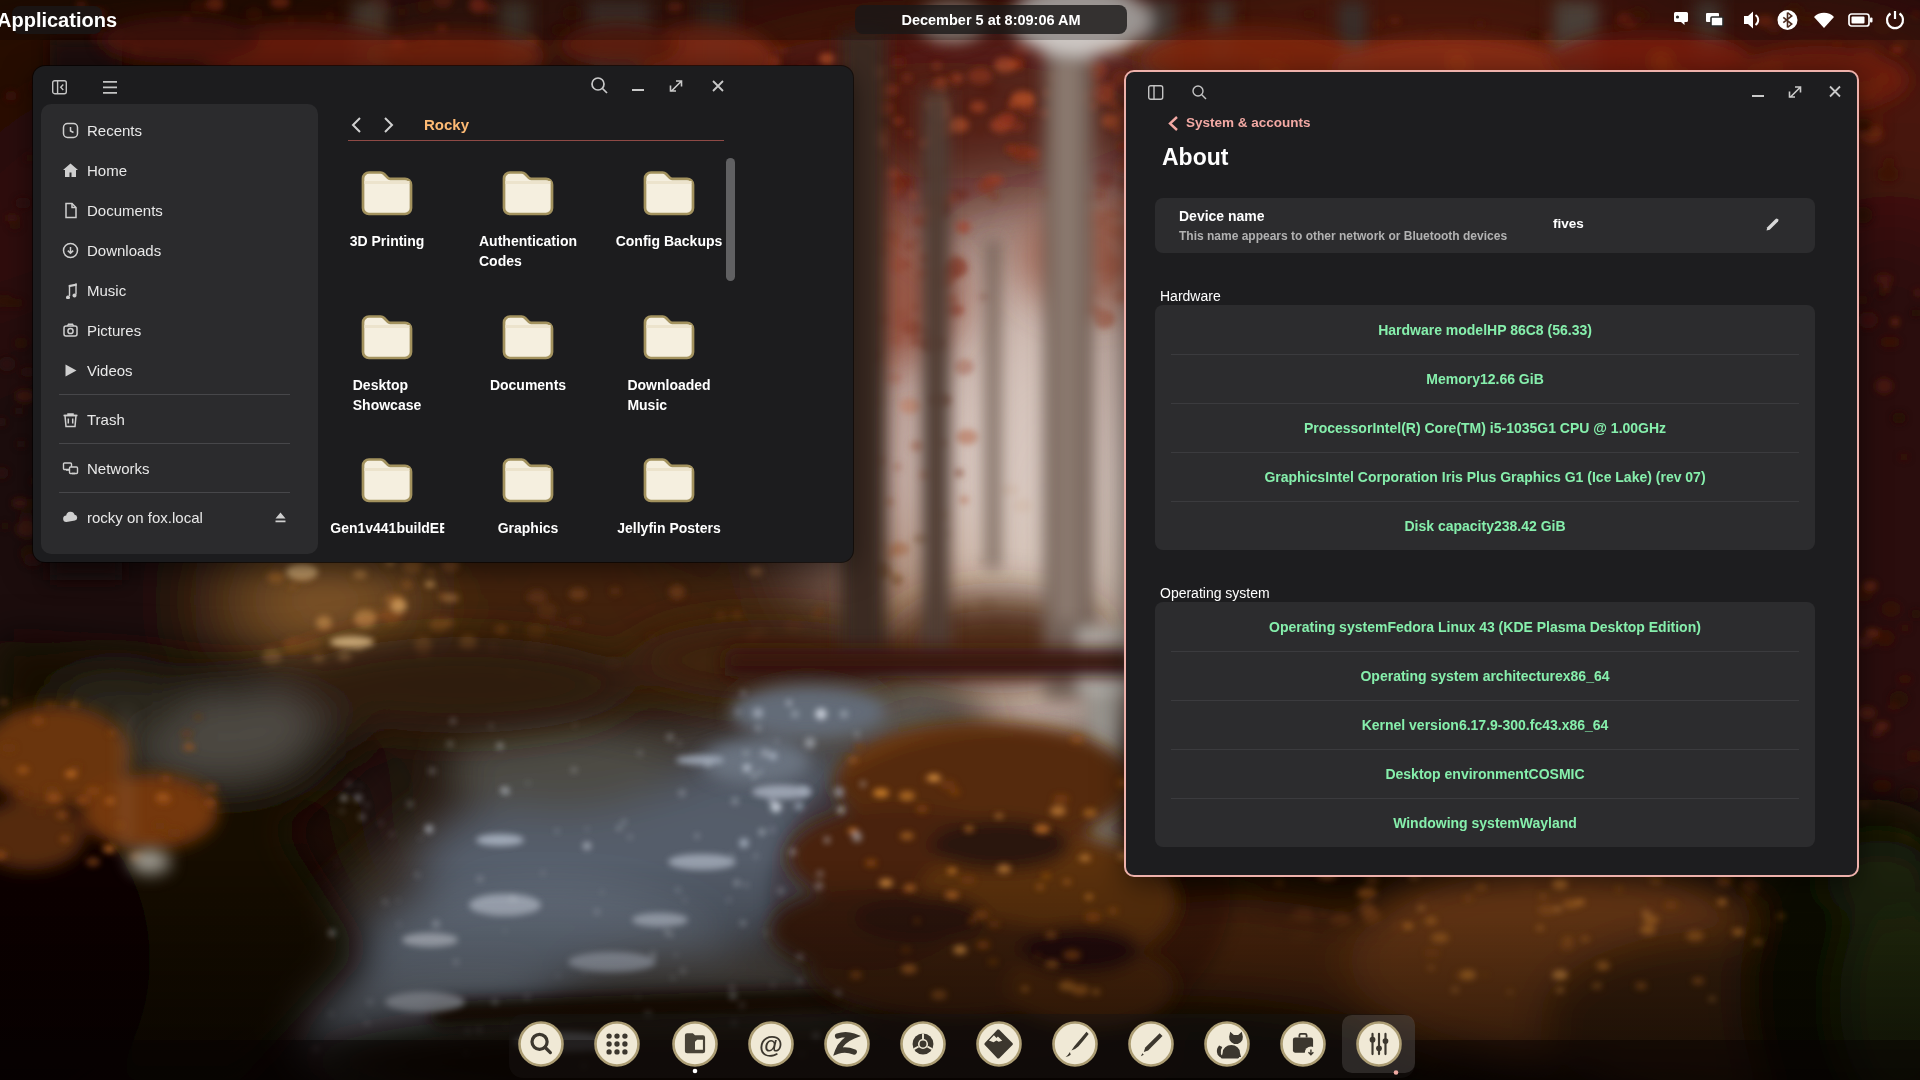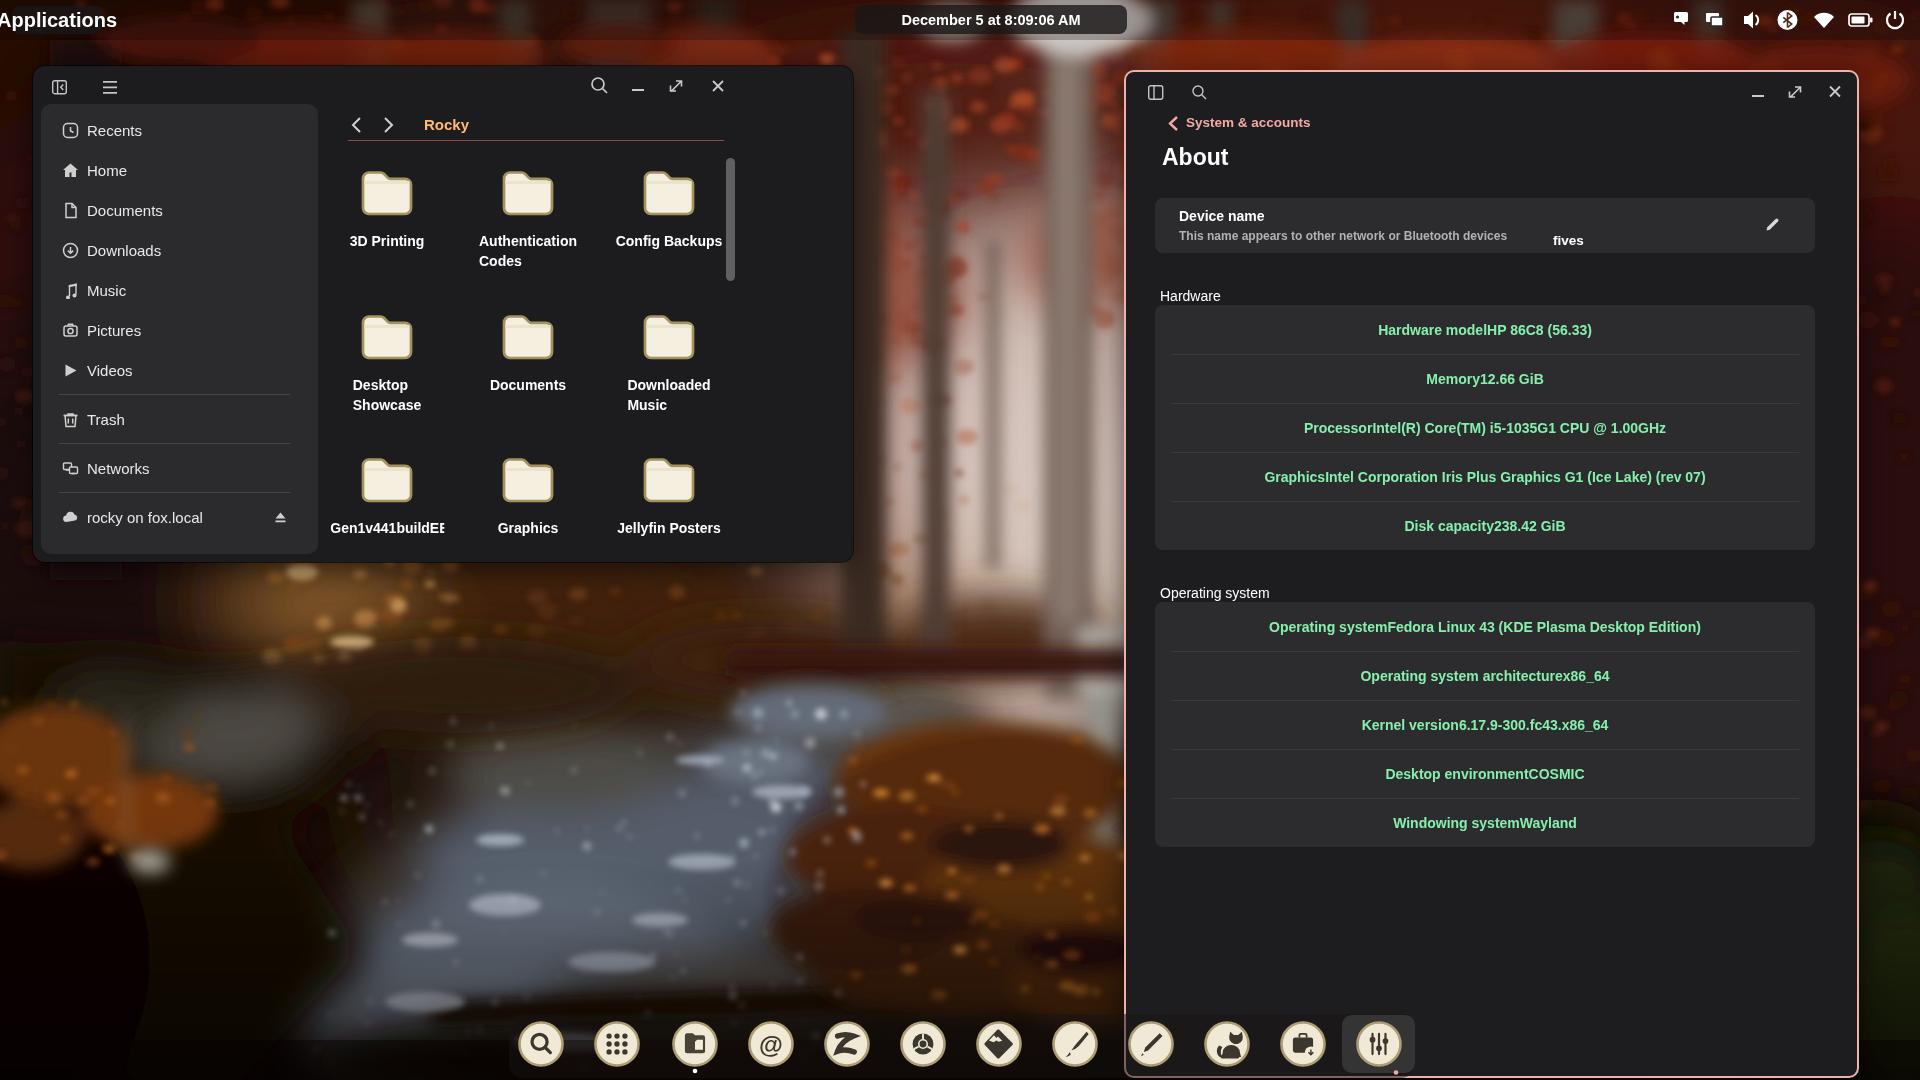--- a/index.html
+++ b/index.html
@@ -12,21 +12,21 @@
     background:#1c1c1e; border-radius:12px;
     box-shadow:0 8px 30px rgba(0,0,0,.55), 0 0 0 1px rgba(0,0,0,.6);
   }
   #sidebar {
     left:8px; top:38px; width:277px; height:450px;
     background:#2b2b2d; border-radius:10px;
   }
   .sbitem { position:absolute; left:16px; width:245px; height:40px; color:#e8e8e8; font-size:15px; display:flex; align-items:center; gap:8px; padding-left:5px; }
   .sbdiv { position:absolute; left:18px; width:231px; height:1px; background:#47474a; }
   #settings {
-    left:1124px; top:70px; width:735px; height:1008px;
+    left:1124px; top:70px; width:735px; height:807px;
     background:#1d1d1f; border-radius:10px; border:2px solid #eeb1ab;
     box-shadow:0 8px 30px rgba(0,0,0,.55);
   }
   .card { position:absolute; left:29px; width:660px; background:#2c2c2e; border-radius:8px; }
   .row { position:absolute; left:24px; right:24px; height:49px; display:flex; align-items:center; justify-content:center; color:#86efac; font-size:14px; font-weight:700; }
   .rowdiv { position:absolute; left:16px; right:16px; height:1px; background:#3b3b3e; }
   .seclabel { position:absolute; left:34px; color:#ffffff; font-size:14px; font-weight:400;margin-top:8px; }
   
   .pill { position:absolute; background:rgba(26,24,24,.8); border-radius:8px; color:#fff; font-weight:700; font-size:15px; display:flex; align-items:center; justify-content:center; }
   
@@ -1560,21 +1560,21 @@
   <div class="abs" style="left:40px;top:42px;width:300px;height:20px;color:#f3a9a4;font-size:13.5px;font-weight:700;">
     <svg style="position:absolute;left:0;top:1px" width="16" height="17" viewBox="0 0 16 17" stroke="#f3a9a4" fill="none" stroke-width="2.4">
           <path d="M11,2 L4,8.5 L11,15"></path>
         </svg>
     <span style="position:absolute;left:20px;top:1px;">System &amp; accounts</span>
   </div>
   <div class="abs" style="left:36px;top:72px;color:#ffffff;font-size:23px;font-weight:700;">About</div>
   <div class="card" style="top:126px;height:55px;">
     <div class="abs" style="left:24px;top:10px;color:#fff;font-size:14px;font-weight:700;">Device name</div>
     <div class="abs" style="left:24px;top:31px;color:#b2b2b2;font-size:12px;font-weight:700;">This name appears to other network or Bluetooth devices</div>
-    <div class="abs" style="left:398px;top:18px;color:#fff;font-size:13.5px;font-weight:700;margin-top:17px;">fives</div>
+    <div class="abs" style="left:398px;top:18px;color:#fff;font-size:13.5px;font-weight:700;">fives</div>
     <svg class="abs" style="left:608px;top:18px" width="18" height="18" viewBox="0 0 18 18" fill="#d8d8d8">
           <path d="M3.5,14.5 l0.8,-3.2 L12.6,3 a1.5,1.5 0 0 1 2.1,0 l0.3,0.3 a1.5,1.5 0 0 1 0,2.1 L6.7,13.7 Z"></path>
         </svg>
   </div>
   <div class="seclabel" style="top:208px;">Hardware</div>
   <div class="card" style="top:233px;height:245px;">
     <div class="row" style="top:0">   
           <span>Hardware model</span>
           <span>HP 86C8 (56.33)</span>
         </div>

